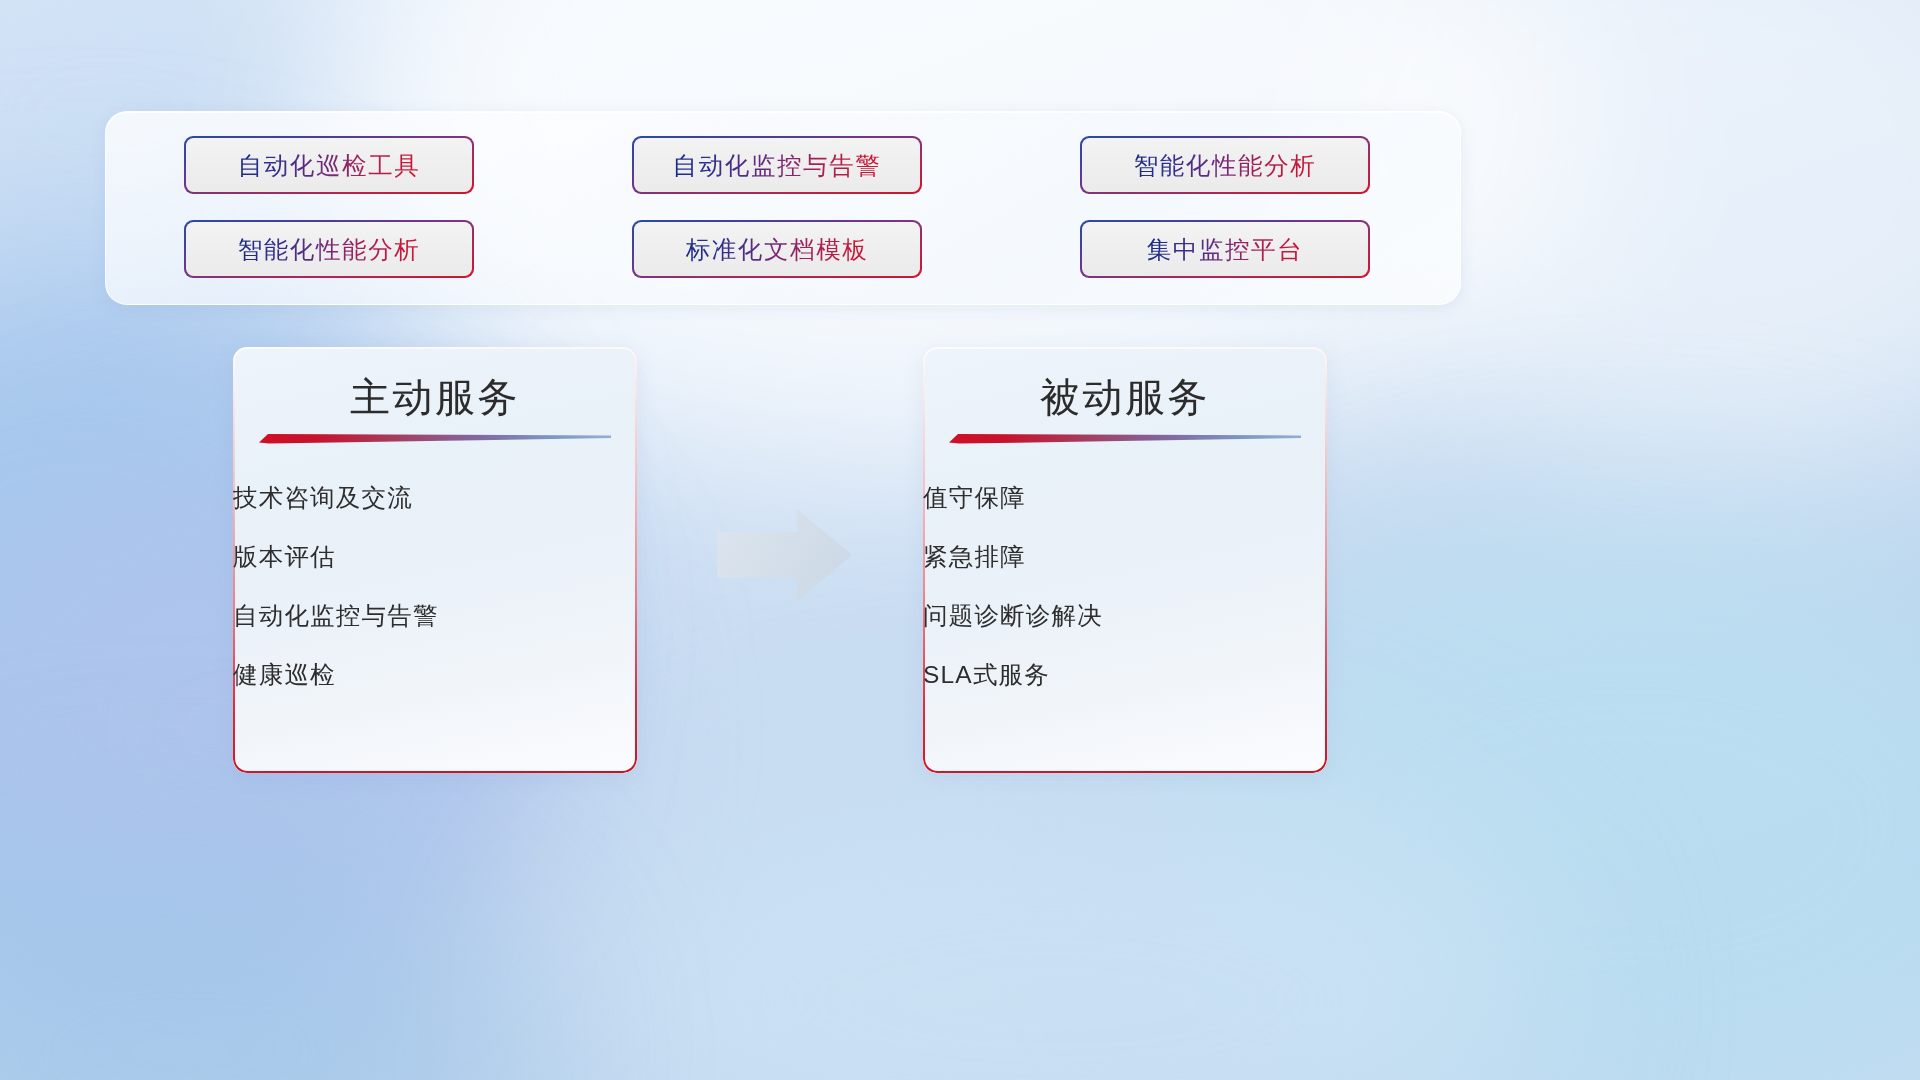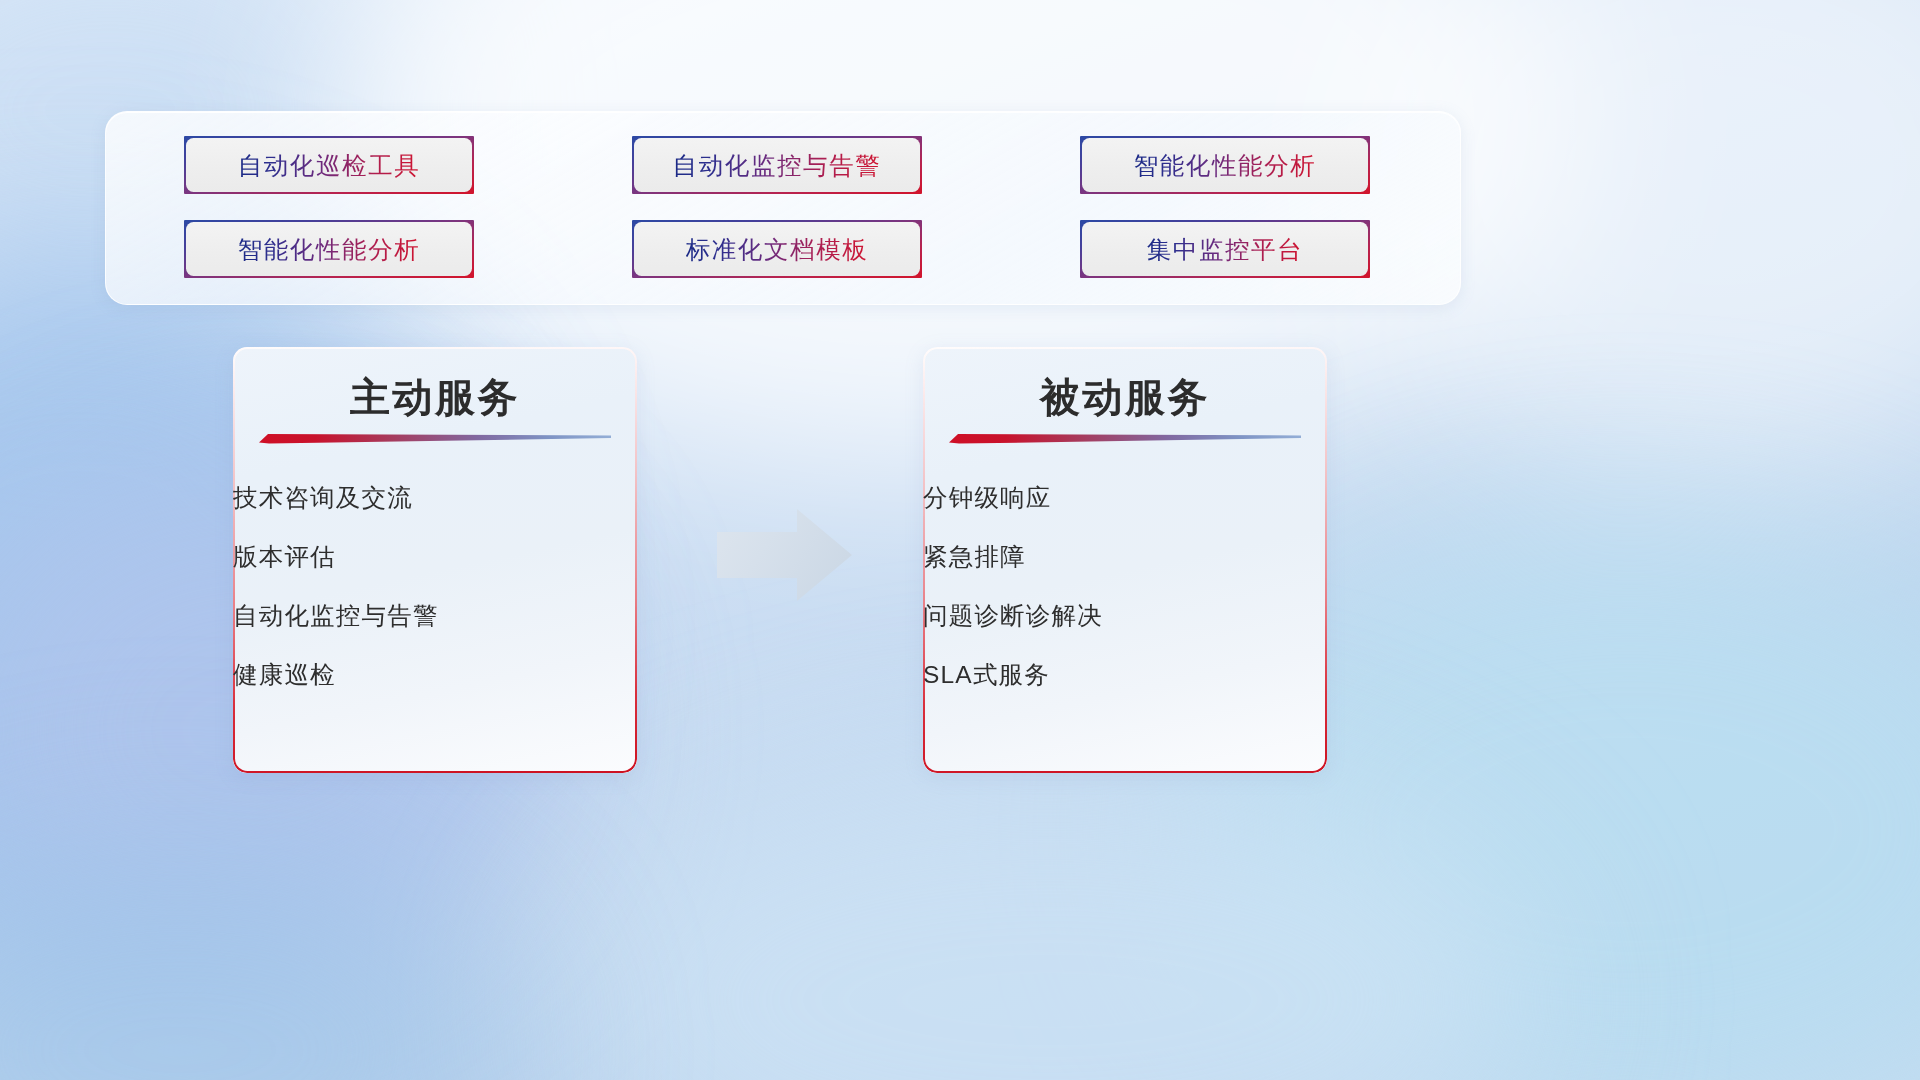--- a/index.html
+++ b/index.html
@@ -97,21 +97,21 @@
     grid-template-columns: repeat(3, 290px);
     grid-template-rows: repeat(2, 58px);
     column-gap: 158px;
     row-gap: 26px;
   }
 
   
   .tool-chip {
     position: relative;
     width: 290px; height: 58px;
-    border-radius: 1px;
+    border-radius: 9px;
     padding: 1.6px;
     background: linear-gradient(168deg,
                 #2c49a4 0%,
                 #44409b 22%,
                 #7a3580 48%,
                 #b8234f 74%,
                 #d2142b 100%);
     cursor: pointer;
   }
   .tool-chip-inner {
@@ -178,21 +178,21 @@
                   linear-gradient(#000 0 0);
             mask-composite: exclude;
     pointer-events: none;
   }
 
   .svc-title {
     position: absolute;
     left: 0; right: 0; top: 23px;
     text-align: center;
     font-size: 40px;
-    font-weight: 700;
+    font-weight: 400;
     letter-spacing: 2.5px;
     color: #2c2c2c;
   }
 
   
   .svc-divider {
     position: absolute;
     left: 26px;  top: 86px;
     width: 352px; height: 12px;
   }
@@ -328,20 +328,20 @@
           <stop offset="38%" stop-color="#a63c5e"></stop>
           <stop offset="62%" stop-color="#8168a0"></stop>
           <stop offset="82%" stop-color="#7e93c4"></stop>
           <stop offset="100%" stop-color="#93aed6"></stop>
         </linearGradient>
       </defs>
       <path d="M 0 9.4 L 9 1.0 L 352 2.4 L 352 5.0 L 10 10.6 Z" fill="url(#divGradR)"></path>
     </svg>
 
     <div class="svc-list">
-      <div class="svc-list-item">分钟级响应</div>
+      <div class="svc-list-item">值守保障</div>
       <div class="svc-list-item">紧急排障</div>
       <div class="svc-list-item">问题诊断诊解决</div>
       <div class="svc-list-item">SLA式服务</div>
     </div>
   </div>
 
 </div>
 
 </body></html>

